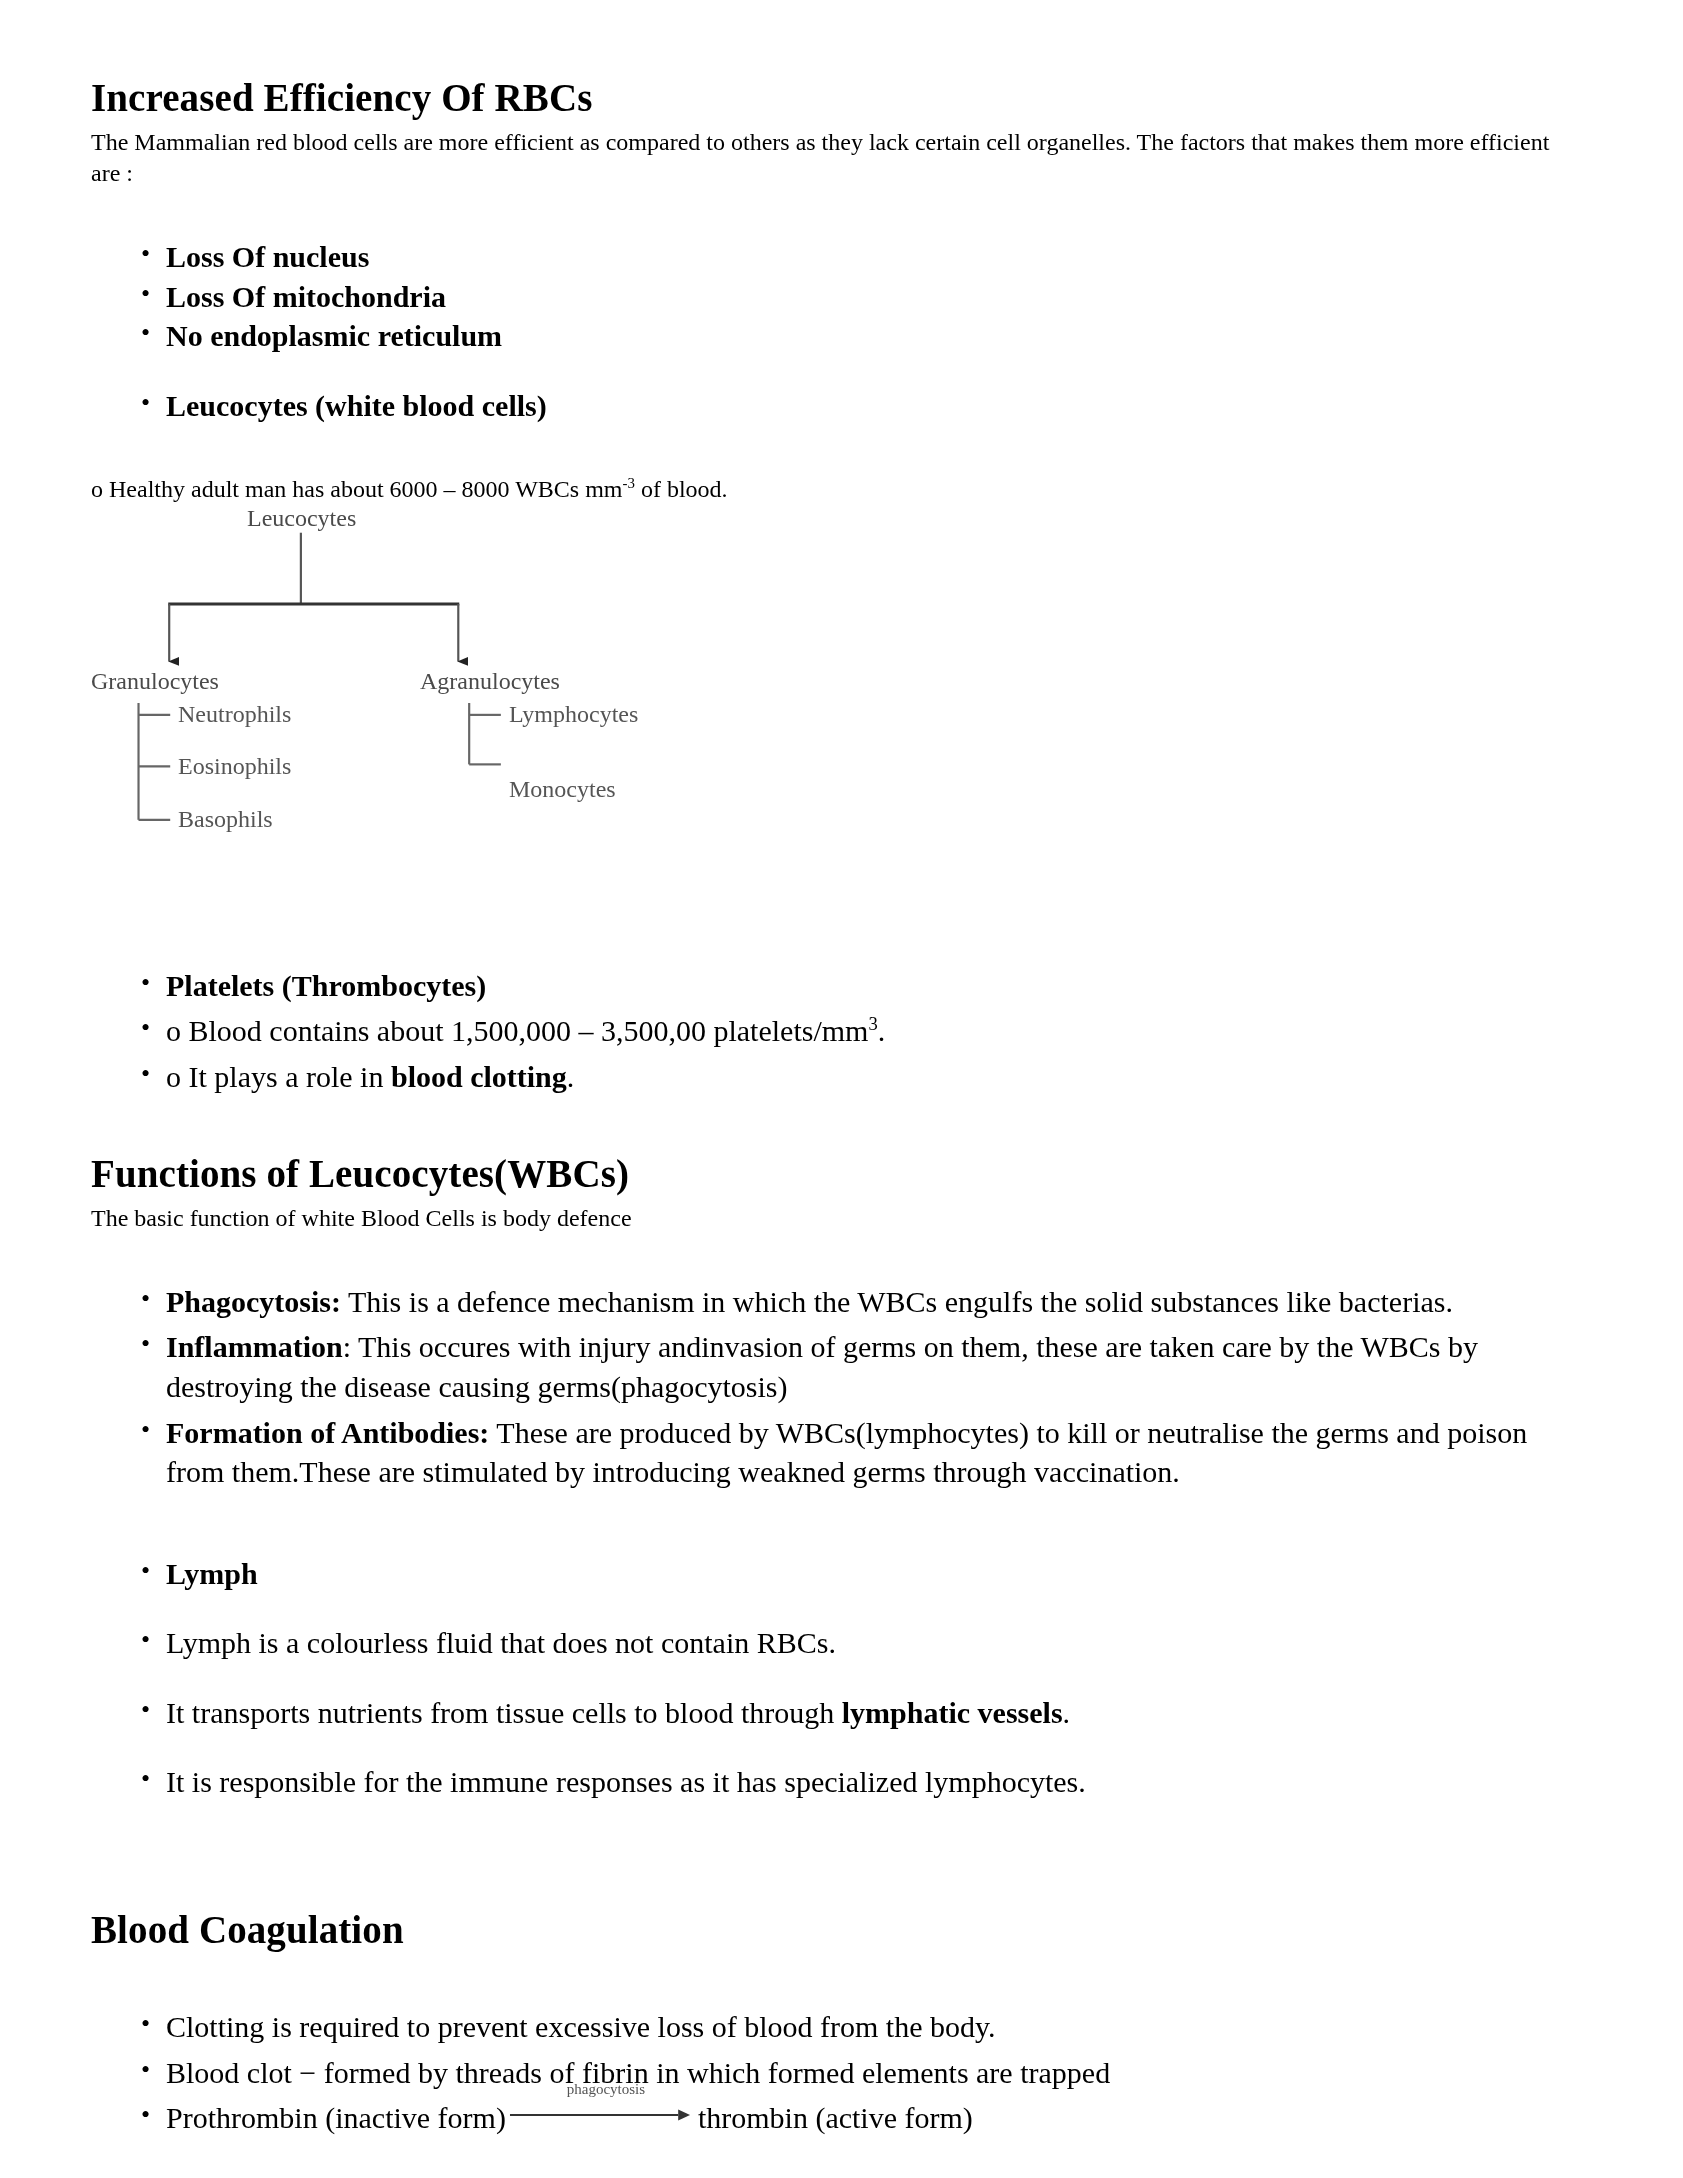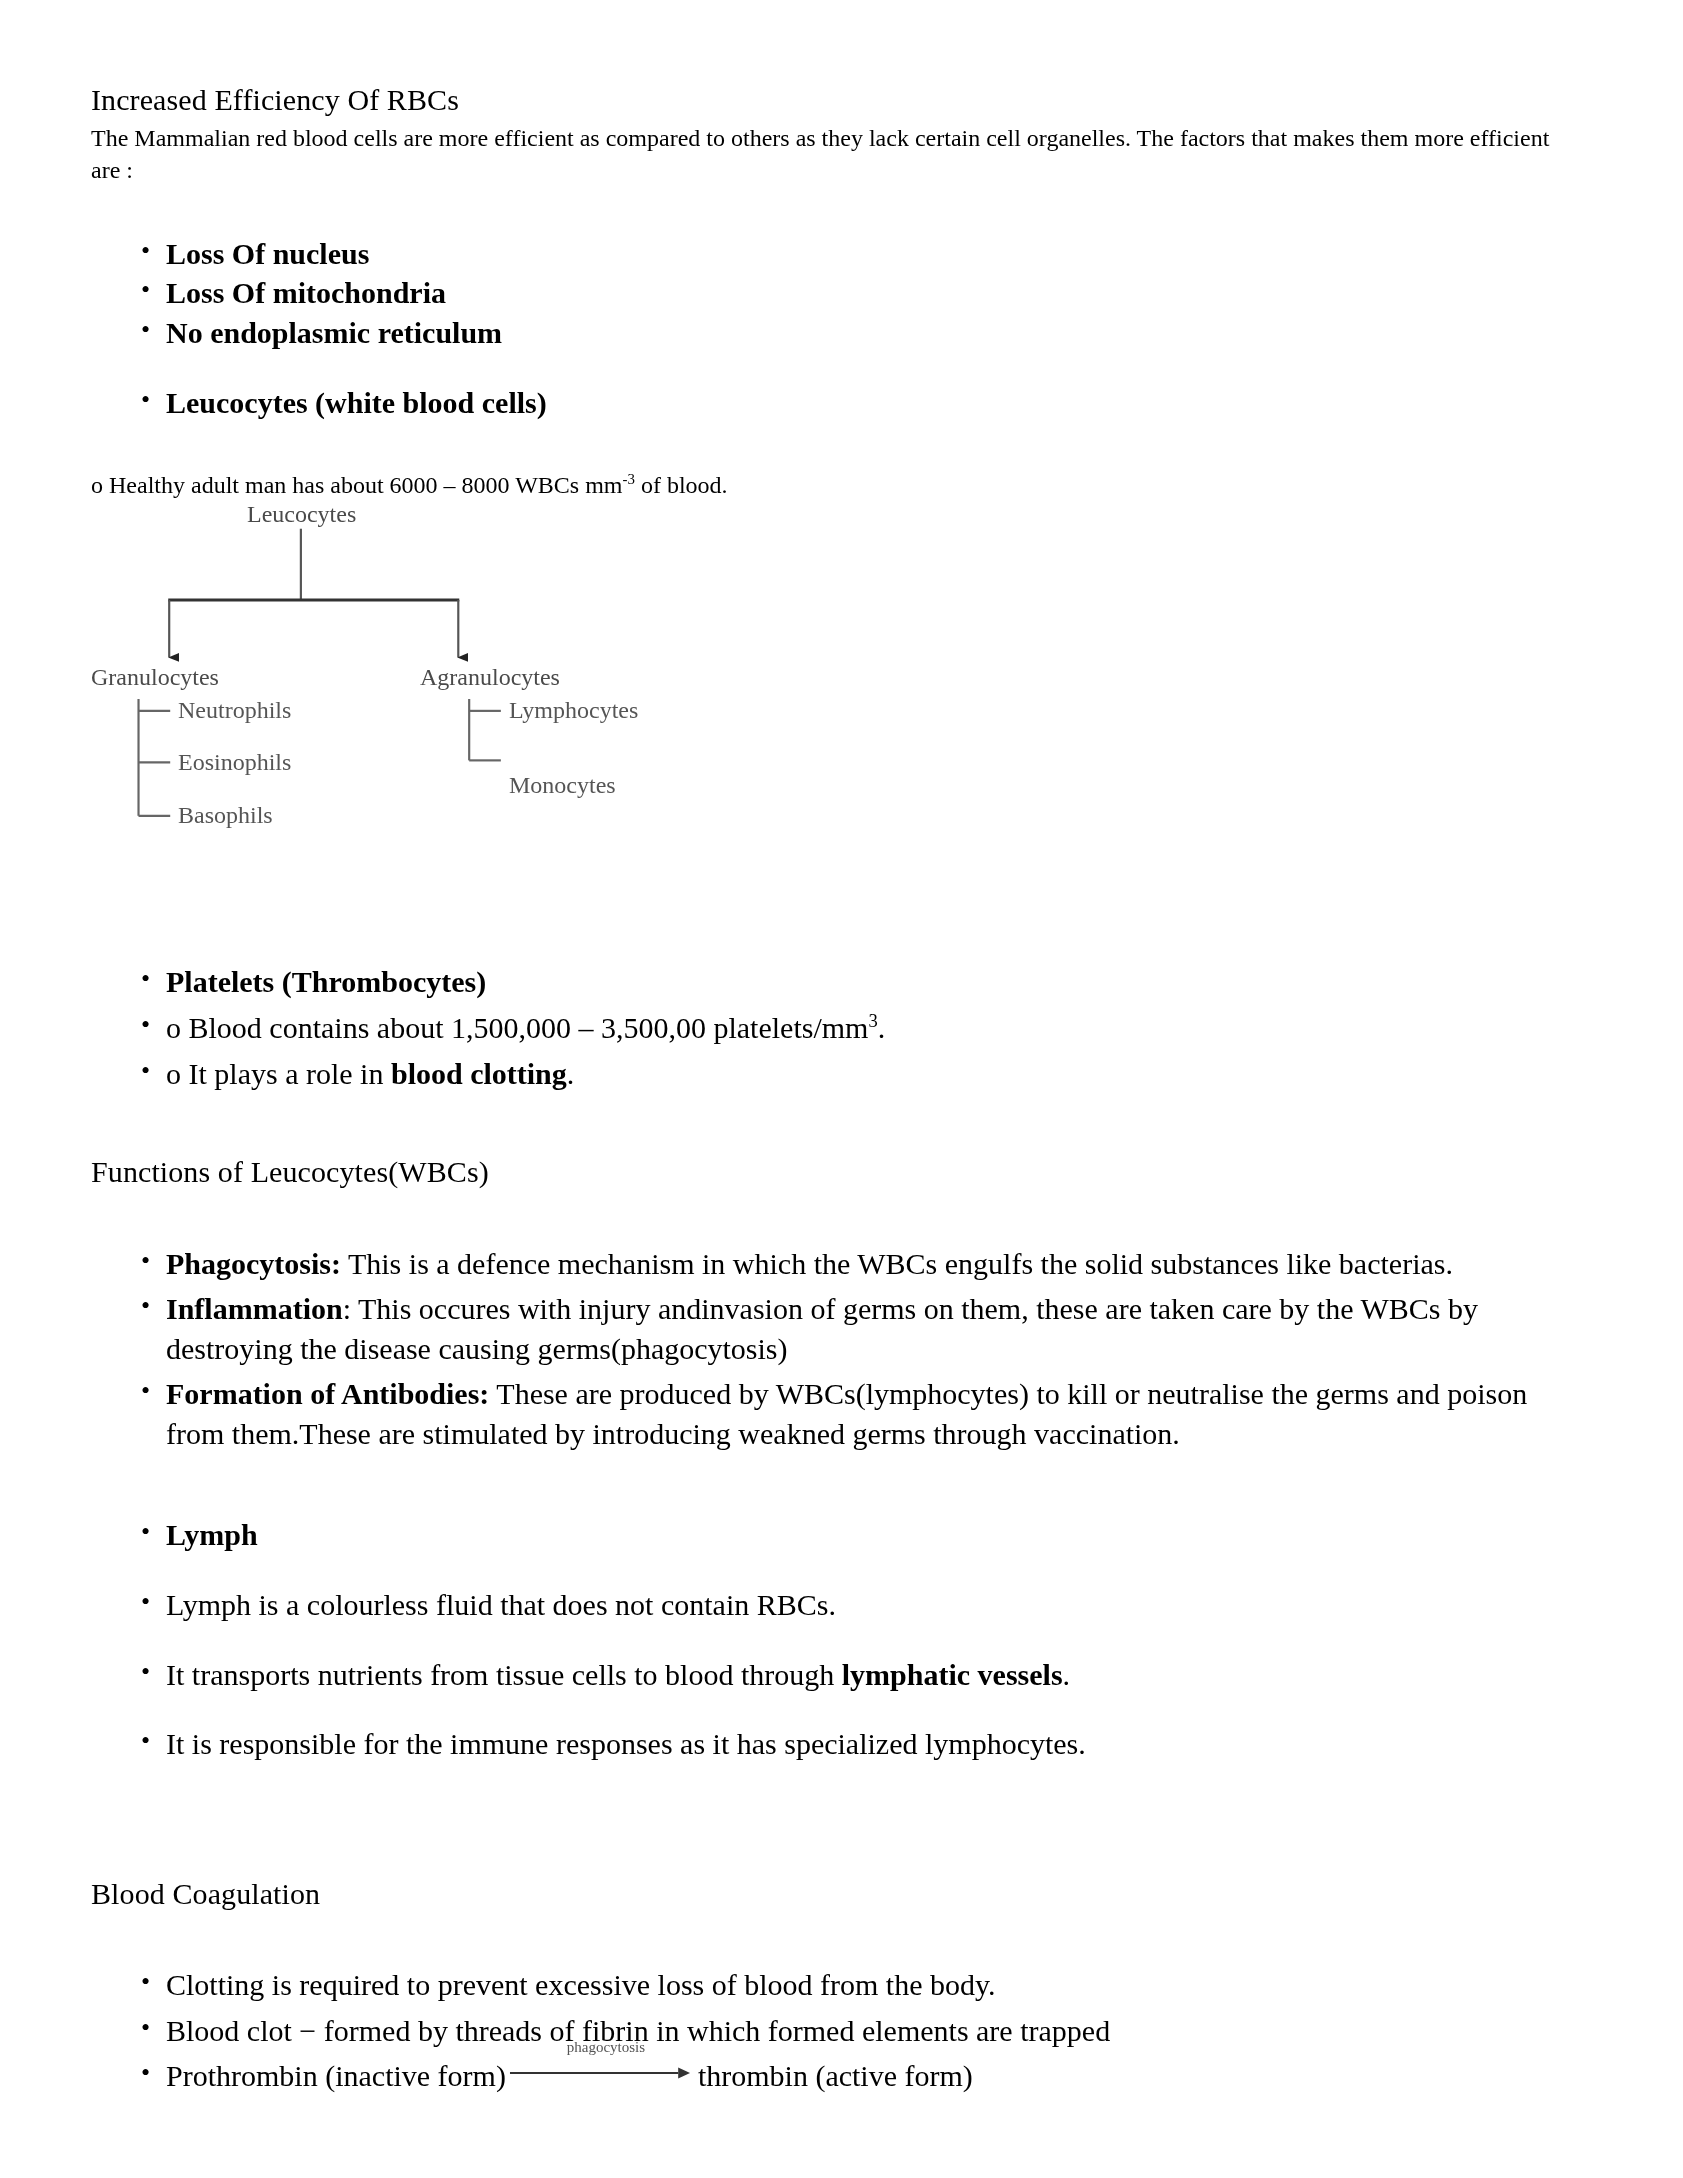--- a/index.html
+++ b/index.html
@@ -23,23 +23,23 @@
     box-sizing: border-box;
   }
   .content {
     position: absolute;
     left: 91px;
     top: 69px;
     width: 1485px;
   }
 
   h2.heading {
-    font-size: 30px;
-    font-weight: normal;
-    margin: 12px 0 4px 0;
+    font-size: 39px;
+    font-weight: bold;
+    margin: 4px 0 4px 0;
     line-height: 1.28;
     letter-spacing: 0.1px;
   }
   p.para {
     font-size: 24px;
     line-height: 1.30;
     margin: 0;
     text-align: left;
   }
   .spacer-md { height: 34px; }
@@ -187,20 +187,21 @@
 
     <ul class="bullets">
       <li><span class="b">Platelets (Thrombocytes)</span></li>
       <li class="gap-sm"><span>o Blood contains about 1,500,000 – 3,500,00 platelets/mm</span><sup>3</sup><span>.</span></li>
       <li class="gap-sm"><span>o It plays a role in </span><span class="b">blood clotting</span><span>.</span></li>
     </ul>
 
     <div class="spacer-md"></div>
 
     <h2 class="heading">Functions of Leucocytes(WBCs)</h2>
+    <p class="para">The basic function of white Blood Cells is body defence</p>
 
     <div class="spacer-md"></div>
 
     <ul class="bullets">
       <li><span class="b">Phagocytosis:</span><span> This is a defence mechanism in which the WBCs engulfs the solid substances like bacterias.</span></li>
       <li class="gap-sm"><span class="b">Inflammation</span><span>: This occures with injury andinvasion of germs on them, these are taken care by the WBCs by destroying the disease causing germs(phagocytosis)</span></li>
       <li class="gap-sm"><span class="b">Formation of Antibodies:</span><span> These are produced by WBCs(lymphocytes) to kill or neutralise the germs and poison from them.These are stimulated by introducing weakned germs through vaccination.</span></li>
     </ul>
 
     <div class="spacer-md"></div>

